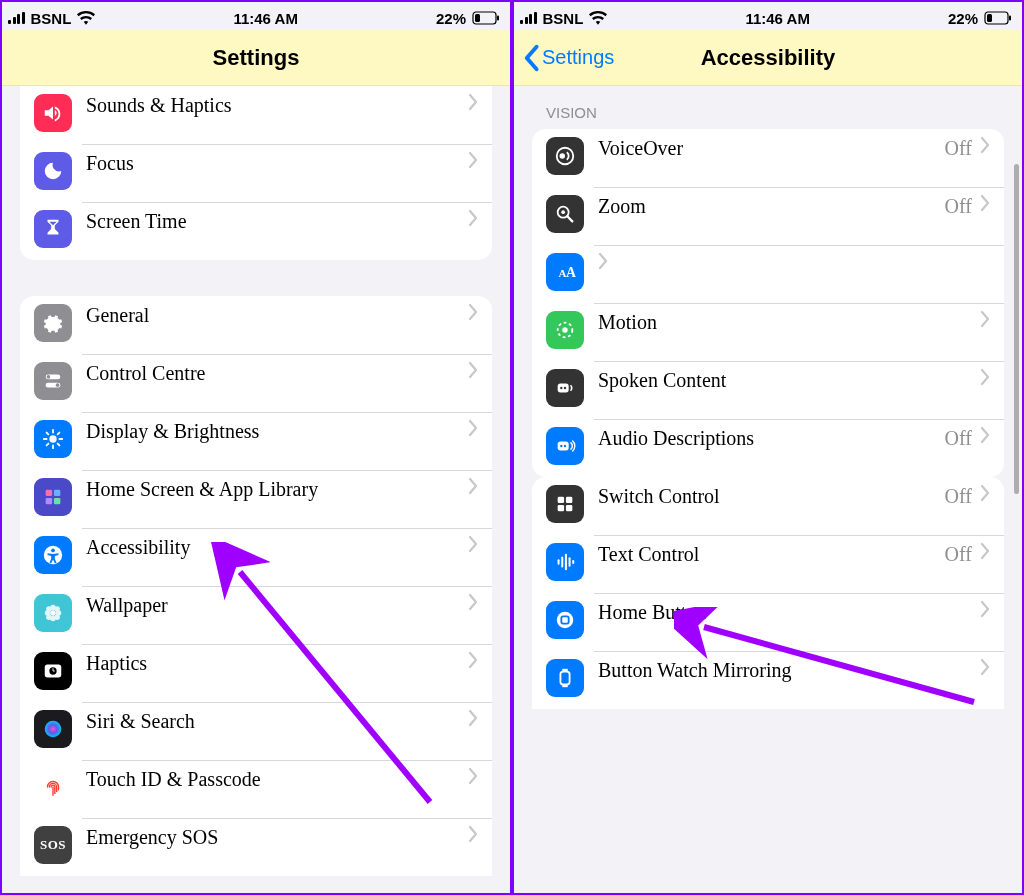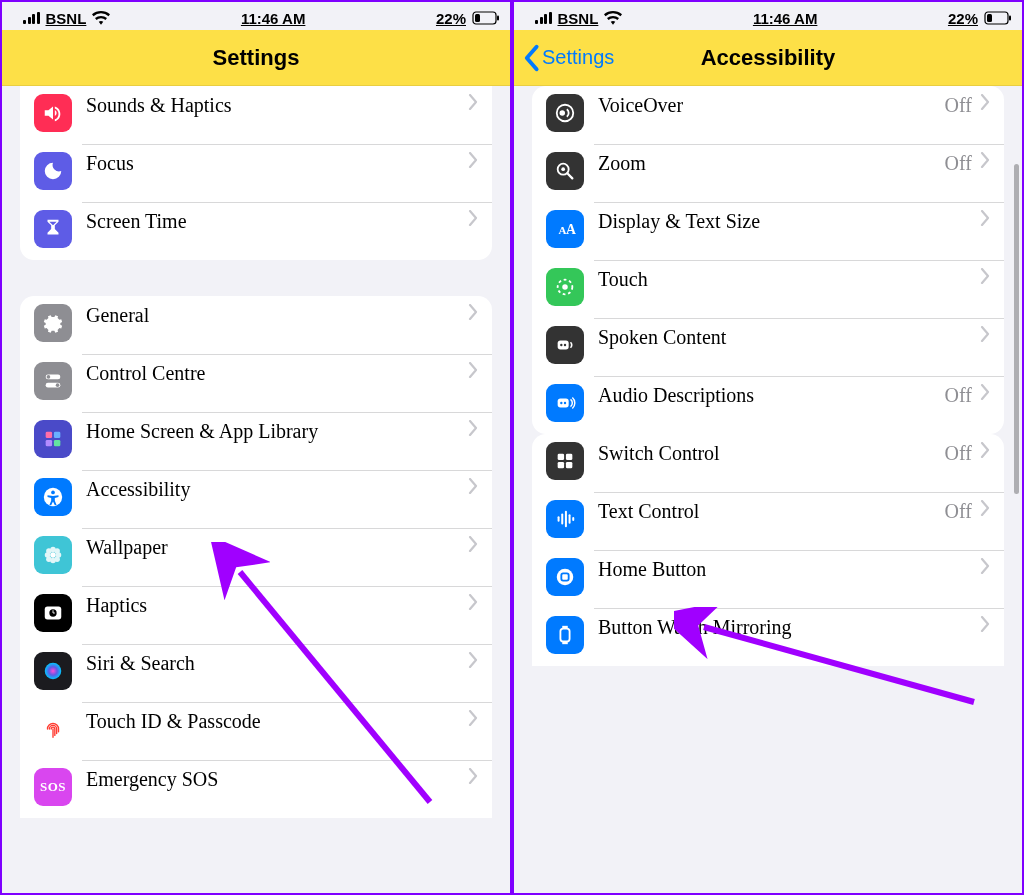--- a/index.html
+++ b/index.html
@@ -17,39 +17,38 @@
     background: #f2f2f7;
     border: 2px solid #7f00ff;
     position: relative;
     overflow: hidden;
   }
   .status-bar {
     height: 28px;
     display: flex;
     align-items: center;
     justify-content: space-between;
-    padding: 4px 10px 0 21px;
+    padding: 4px 10px 0 6px;
     font-size: 15px;
     font-weight: 600;
     background: #f2f2f7;
-    text-decoration: underline;
   }
   .status-left, .status-right { display: flex; align-items: center; gap: 6px; }
   .status-center { font-weight: 600; }
   .signal-bars { display: flex; align-items: flex-end; gap: 1.5px; height: 12px; }
   .signal-bars span { width: 3px; background: #000; border-radius: 1px; }
   .signal-bars span:nth-child(1){height:4px;} .signal-bars span:nth-child(2){height:7px;}
   .signal-bars span:nth-child(3){height:10px;} .signal-bars span:nth-child(4){height:12px;}
   .wifi-icon svg, .battery-icon svg { display:block; }
   .nav-bar {
     height: 56px;
     display: flex;
     align-items: center;
     justify-content: center;
-    background: #fde047;
+    background: #fef9c3;
     position: relative;
     border-bottom: 0.5px solid rgba(0,0,0,0.08);
   }
   .nav-title { font-size: 22px; font-weight: 700; }
   .nav-back {
     position: absolute; left: 8px; top: 50%; transform: translateY(-50%);
     display: flex; align-items: center; gap: 2px; color: #007aff;
     font-size: 20px; font-weight: 400;
   }
   .nav-back svg { width: 18px; height: 28px; }
@@ -205,20 +204,43 @@
             </svg>
           </div>
           <span class="row-label">Control Centre</span>
           <span class="chevron">
             <svg viewBox="0 0 10 16">
               <path d="M2 1l6 7-6 7" fill="none" stroke="#c7c7cc" stroke-width="2.2" stroke-linecap="round" stroke-linejoin="round"></path>
             </svg>
           </span>
         </div>
         <div class="row">
+          <div class="icon-box" style="background:#007aff">
+            <svg viewBox="0 0 24 24" style="color:#fff">
+              <circle cx="12" cy="12" r="4" fill="#fff"></circle>
+              <g stroke="#fff" stroke-width="2" stroke-linecap="round">
+                <line x1="12" y1="2" x2="12" y2="5"></line>
+                <line x1="12" y1="19" x2="12" y2="22"></line>
+                <line x1="2" y1="12" x2="5" y2="12"></line>
+                <line x1="19" y1="12" x2="22" y2="12"></line>
+                <line x1="5" y1="5" x2="7" y2="7"></line>
+                <line x1="17" y1="17" x2="19" y2="19"></line>
+                <line x1="17" y1="7" x2="19" y2="5"></line>
+                <line x1="5" y1="19" x2="7" y2="17"></line>
+              </g>
+            </svg>
+          </div>
+          <span class="row-label">Display &amp; Brightness</span>
+          <span class="chevron">
+            <svg viewBox="0 0 10 16">
+              <path d="M2 1l6 7-6 7" fill="none" stroke="#c7c7cc" stroke-width="2.2" stroke-linecap="round" stroke-linejoin="round"></path>
+            </svg>
+          </span>
+        </div>
+        <div class="row">
           <div class="icon-box" style="background:#4a4ac8">
             <svg viewBox="0 0 24 24" style="color:#fff">
               <rect x="4" y="4" width="7" height="7" rx="1.5" fill="#ff6ea8"></rect>
               <rect x="13" y="4" width="7" height="7" rx="1.5" fill="#6ab0ff"></rect>
               <rect x="4" y="13" width="7" height="7" rx="1.5" fill="#b38bff"></rect>
               <rect x="13" y="13" width="7" height="7" rx="1.5" fill="#64e3a1"></rect>
             </svg>
           </div>
           <span class="row-label">Home Screen &amp; App Library</span>
           <span class="chevron">
@@ -313,21 +335,21 @@
             </svg>
           </div>
           <span class="row-label">Touch ID &amp; Passcode</span>
           <span class="chevron">
             <svg viewBox="0 0 10 16">
               <path d="M2 1l6 7-6 7" fill="none" stroke="#c7c7cc" stroke-width="2.2" stroke-linecap="round" stroke-linejoin="round"></path>
             </svg>
           </span>
         </div>
         <div class="row">
-          <div class="icon-box" style="background:#d946ef">
+          <div class="icon-box" style="background:#404040">
             <span style="color:#fff;font-weight:700;font-size:13px;letter-spacing:.5px">SOS</span>
           </div>
           <span class="row-label">Emergency SOS</span>
           <span class="chevron">
             <svg viewBox="0 0 10 16">
               <path d="M2 1l6 7-6 7" fill="none" stroke="#c7c7cc" stroke-width="2.2" stroke-linecap="round" stroke-linejoin="round"></path>
             </svg>
           </span>
         </div>
       </div>
@@ -376,20 +398,21 @@
     <div class="nav-back">
       <svg viewBox="0 0 12 20">
           <path d="M10 2L3 10l7 8" fill="none" stroke="#007aff" stroke-width="2.8" stroke-linecap="round" stroke-linejoin="round"></path>
         </svg>
       <span>Settings</span>
     </div>
     <div class="nav-title">Accessibility</div>
   </div>
   <div class="content">
     <div class="scroll-indicator"></div>
+    <div class="section-header">VISION</div>
     <div class="group" id="right-vision">
         <div class="row">
           <div class="icon-box" style="background:#333333">
             <svg viewBox="0 0 24 24" style="color:#fff">
               <circle cx="12" cy="12" r="9" fill="none" stroke="#fff" stroke-width="2"></circle>
               <circle cx="9" cy="12" r="3" fill="#fff"></circle>
               <path d="M14 8a5 5 0 0 1 0 8" fill="none" stroke="#fff" stroke-width="2"></path>
             </svg>
           </div>
           <span class="row-label">VoiceOver</span>
@@ -416,35 +439,34 @@
             </svg>
           </span>
         </div>
         <div class="row">
           <div class="icon-box" style="background:#007aff">
             <svg viewBox="0 0 24 24" style="color:#fff">
               <text x="5" y="17" font-size="12" font-weight="700" fill="#fff">A</text>
               <text x="13" y="17" font-size="15" font-weight="700" fill="#fff">A</text>
             </svg>
           </div>
-          <span class="row-label">Display &amp; Text Size</span>
           <span class="chevron">
             <svg viewBox="0 0 10 16">
               <path d="M2 1l6 7-6 7" fill="none" stroke="#c7c7cc" stroke-width="2.2" stroke-linecap="round" stroke-linejoin="round"></path>
             </svg>
           </span>
         </div>
         <div class="row">
           <div class="icon-box" style="background:#34c759">
             <svg viewBox="0 0 24 24" style="color:#fff">
               <circle cx="12" cy="12" r="8" fill="none" stroke="#fff" stroke-width="2" stroke-dasharray="3 3"></circle>
               <circle cx="12" cy="12" r="3" fill="#fff"></circle>
             </svg>
           </div>
-          <span class="row-label">Touch</span>
+          <span class="row-label">Motion</span>
           <span class="chevron">
             <svg viewBox="0 0 10 16">
               <path d="M2 1l6 7-6 7" fill="none" stroke="#c7c7cc" stroke-width="2.2" stroke-linecap="round" stroke-linejoin="round"></path>
             </svg>
           </span>
         </div>
         <div class="row">
           <div class="icon-box" style="background:#333333">
             <svg viewBox="0 0 24 24" style="color:#fff">
               <rect x="4" y="7" width="12" height="10" rx="3" fill="#fff"></rect>

